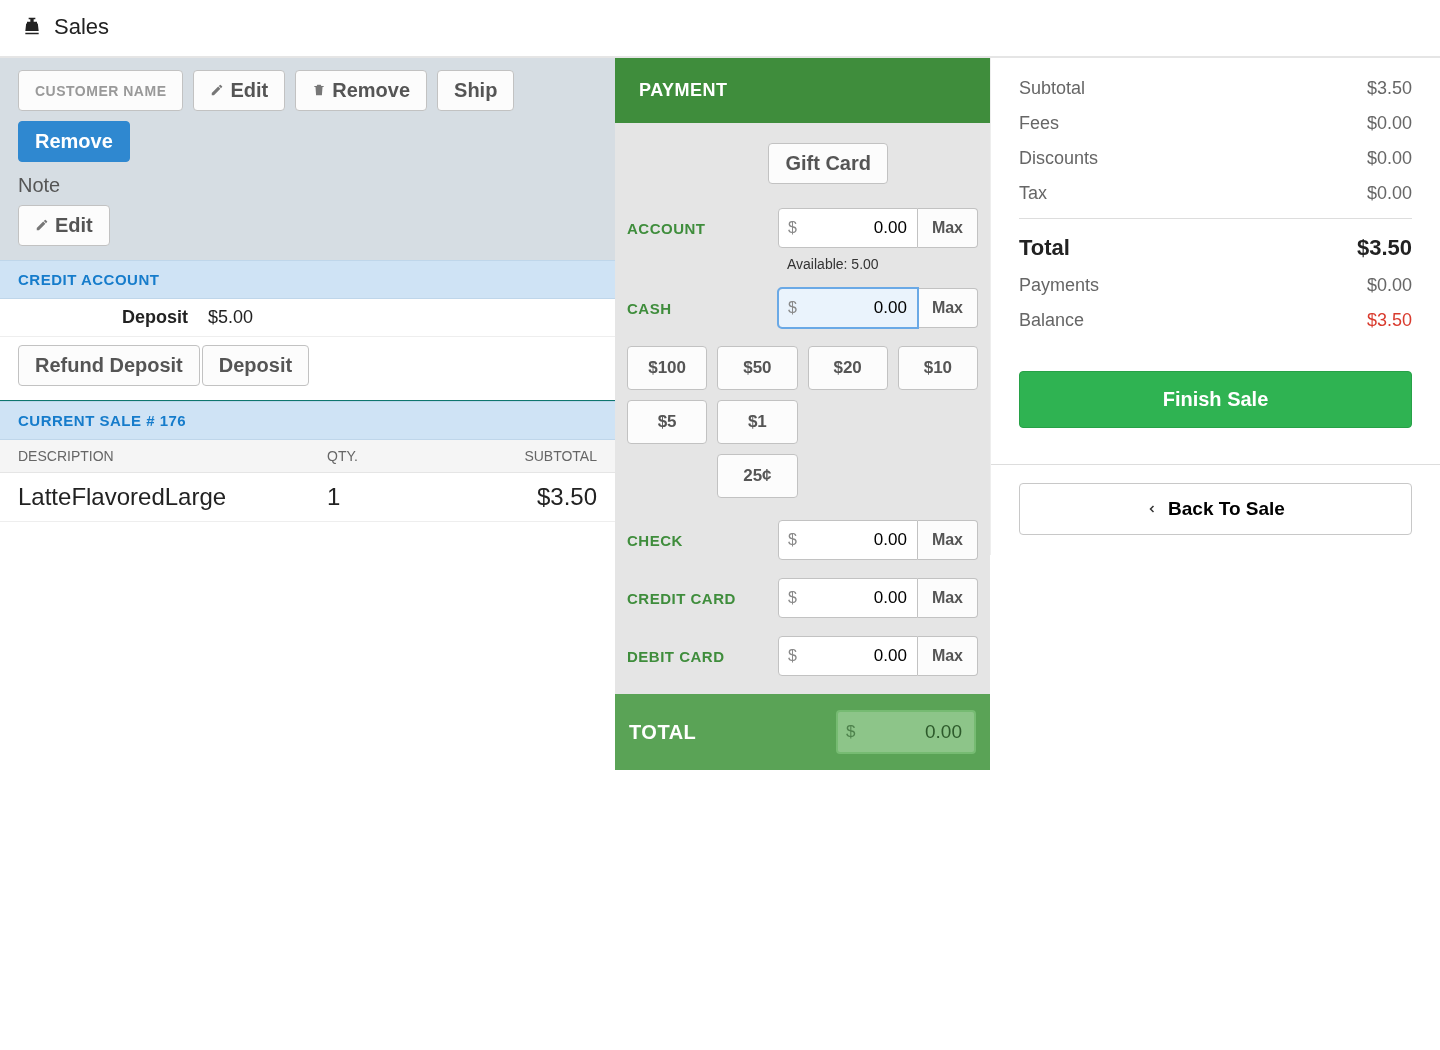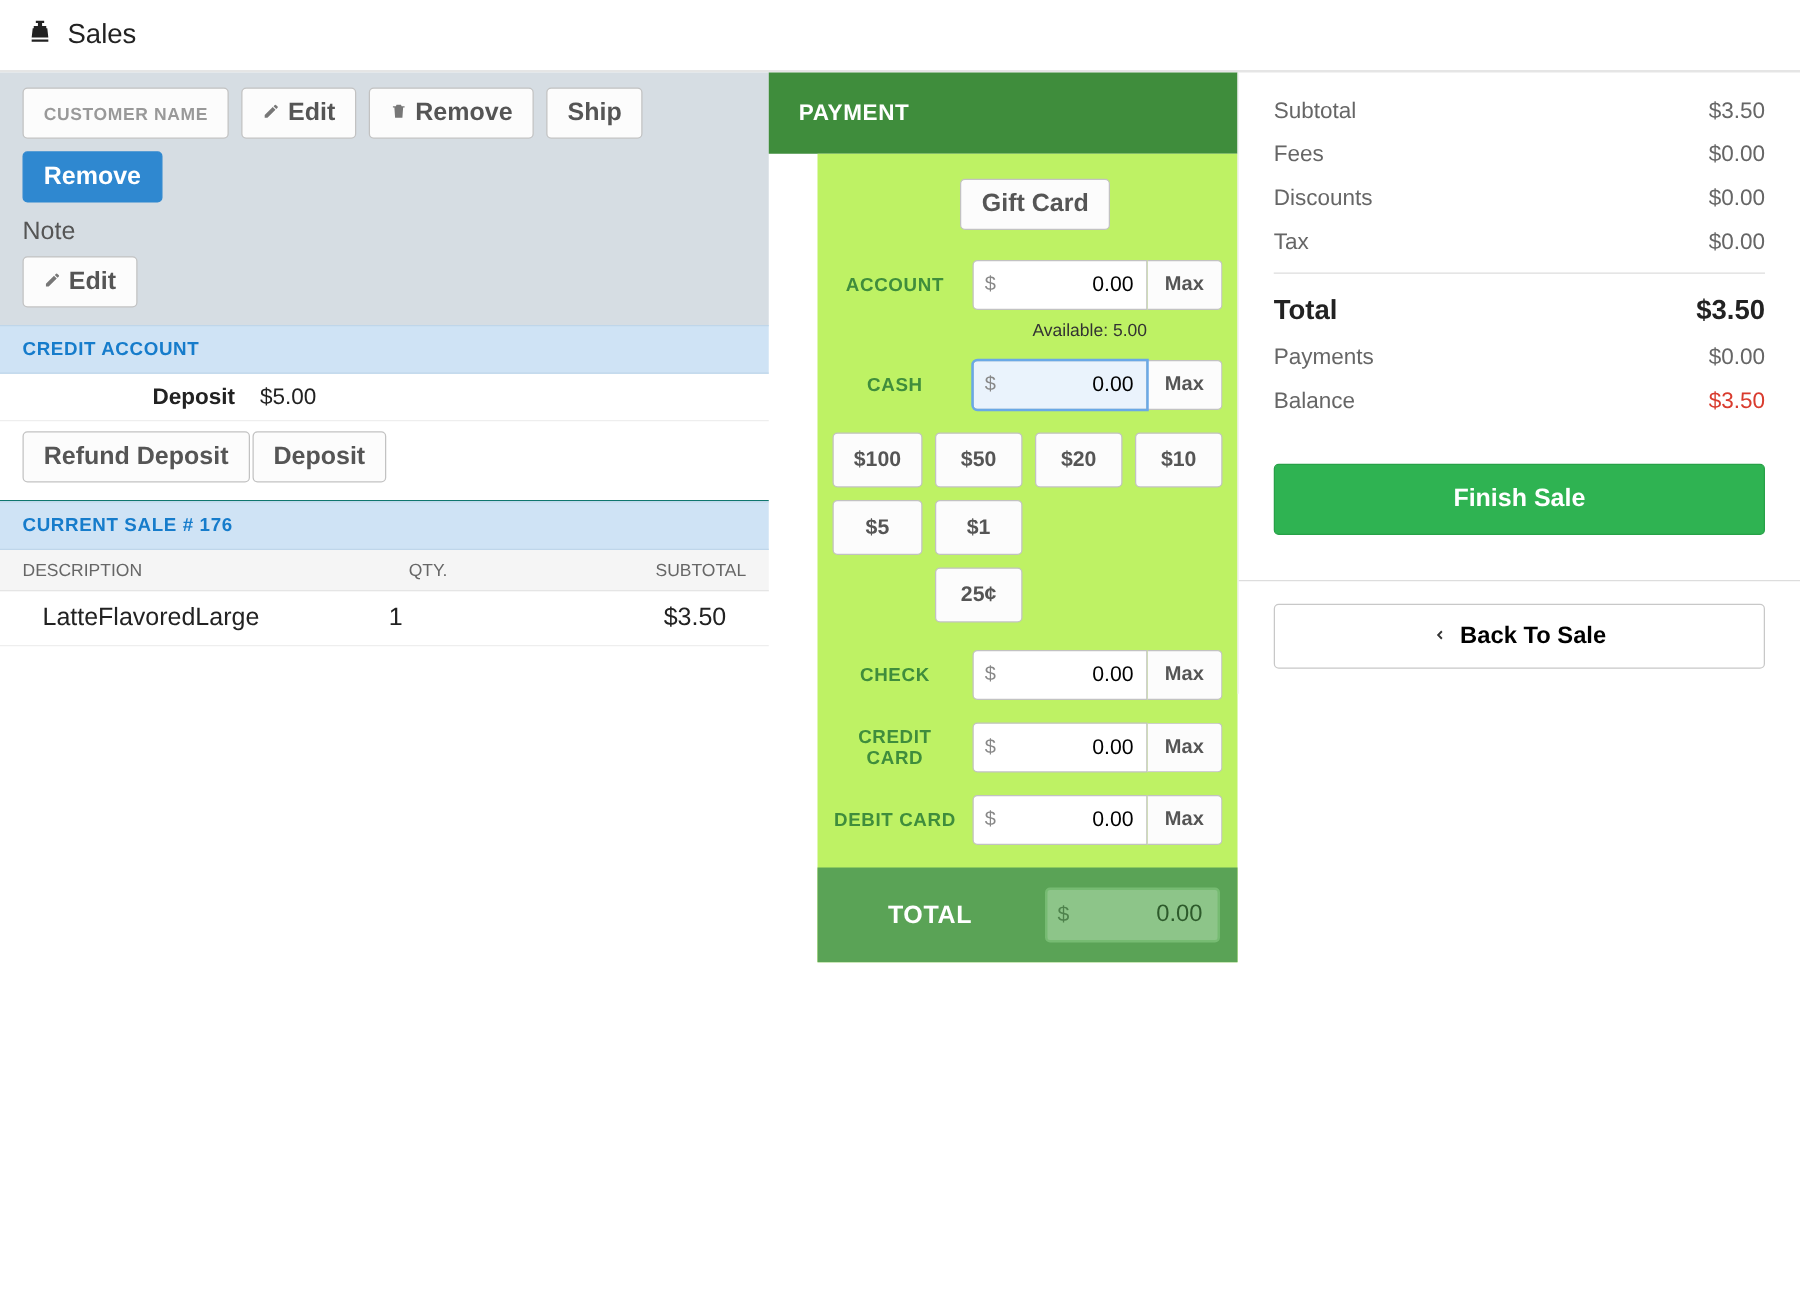--- a/index.html
+++ b/index.html
@@ -37,33 +37,33 @@
     background: #cfe3f5; color: #167ccb; font-weight: 700; font-size: 15px;
     letter-spacing: .5px; padding: 10px 18px; border-top: 1px solid #bfd6ea; border-bottom: 1px solid #bfd6ea;
   }
   .deposit-line { display: flex; padding: 8px 18px; font-size: 18px; border-bottom: 1px solid #eee; }
   .deposit-line .label { width: 190px; text-align: right; font-weight: 700; padding-right: 20px; }
   .deposit-line .val { width: 190px; }
   .deposit-actions { display: flex; gap: 2px; padding: 8px 18px 14px; border-bottom: 1px solid #0f766e; }
 
   .sale-table-head, .sale-row { display: flex; padding: 8px 18px; font-size: 16px; }
   .sale-table-head { background: #f5f5f5; border-bottom: 1px solid #e5e5e5; color: #666; font-size: 14px; }
-  .sale-row { font-size: 20px; border-bottom: 1px solid #eee; padding: 10px 34px; }
+  .sale-row { font-size: 24px; border-bottom: 1px solid #eee; padding: 10px 18px; }
   .c-desc { flex: 1; }
   .c-qty  { width: 110px; text-align: left; }
   .c-sub  { width: 160px; text-align: right; }
 
   
   .pay-header {
     background: #3f8d3c; color: #fff; font-size: 18px; font-weight: 700;
     letter-spacing: .5px; padding: 22px 24px;
   }
-  .pay-body { background: #bef264; padding: 20px 12px 0; margin-left: 39px; }
+  .pay-body { background: #e5e5e5; padding: 20px 12px 0; }
   .pay-line { display: flex; align-items: center; justify-content: flex-end; gap: 12px; margin-bottom: 18px; }
-  .pay-label { color: #3f8d3c; font-weight: 700; font-size: 15px; text-align: center; flex: 1; letter-spacing: .5px; }
+  .pay-label { color: #3f8d3c; font-weight: 700; font-size: 15px; text-align: left; flex: 1; letter-spacing: .5px; }
   .money-wrap { display: flex; }
   .money-input {
     width: 140px; height: 40px; border: 1px solid #c2c2c2; border-radius: 4px 0 0 4px;
     font-size: 17px; padding: 0 10px; text-align: right; background: #fff;
   }
   .money-prefix { position: relative; }
   .money-prefix::before {
     content: "$"; position: absolute; left: 10px; top: 50%; transform: translateY(-50%); color: #888; font-size: 16px;
   }
   .money-input.focused { outline: 2px solid #6aa9e6; outline-offset: -1px; background: #eaf3fc; }

